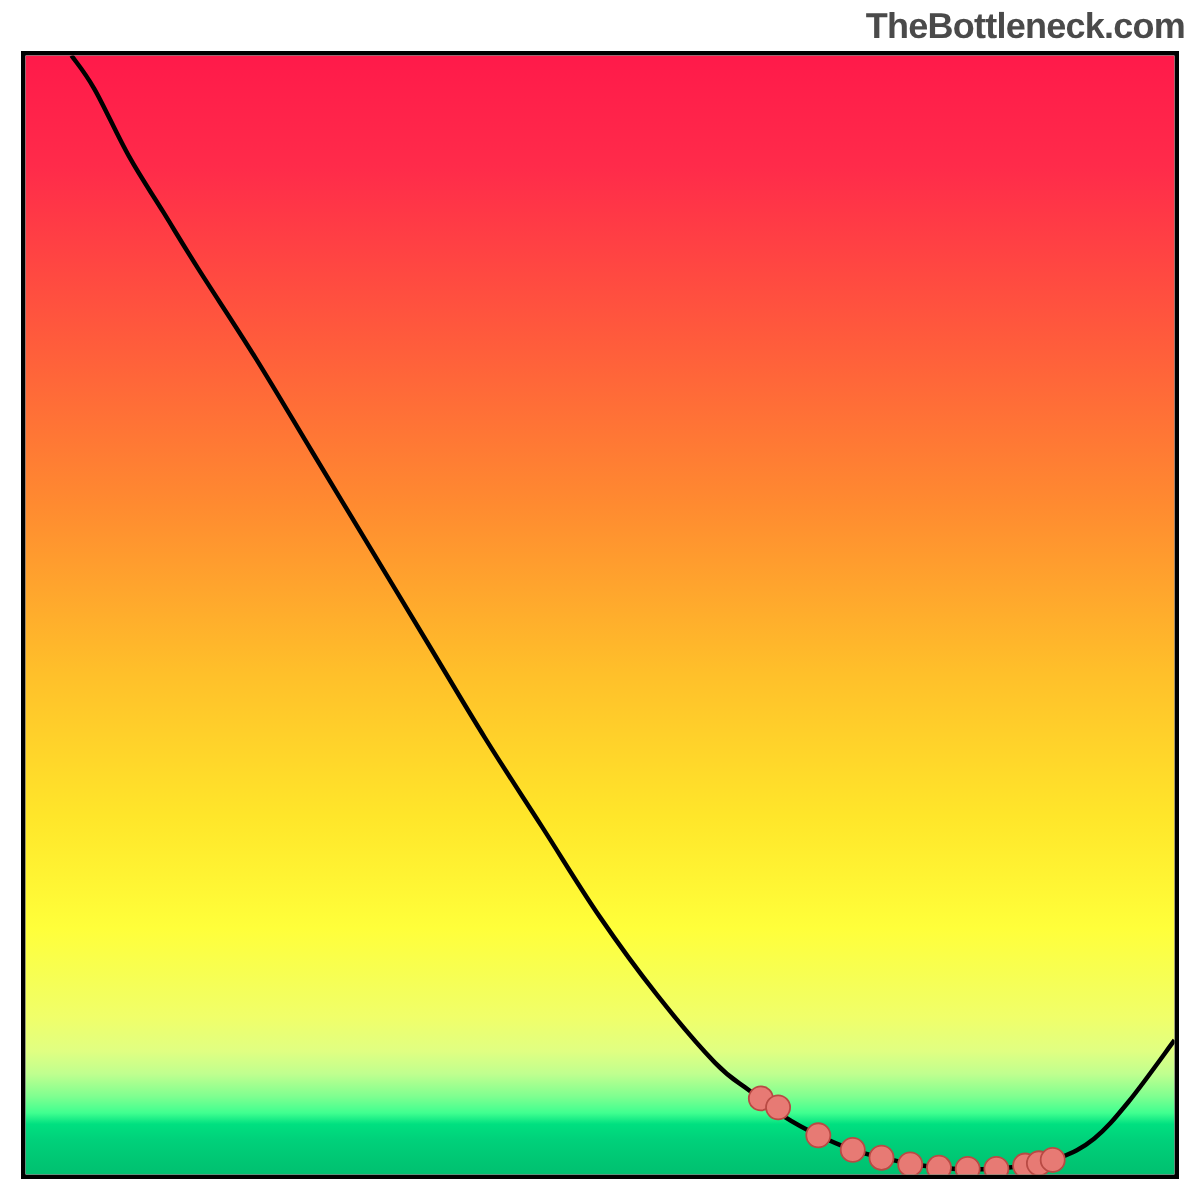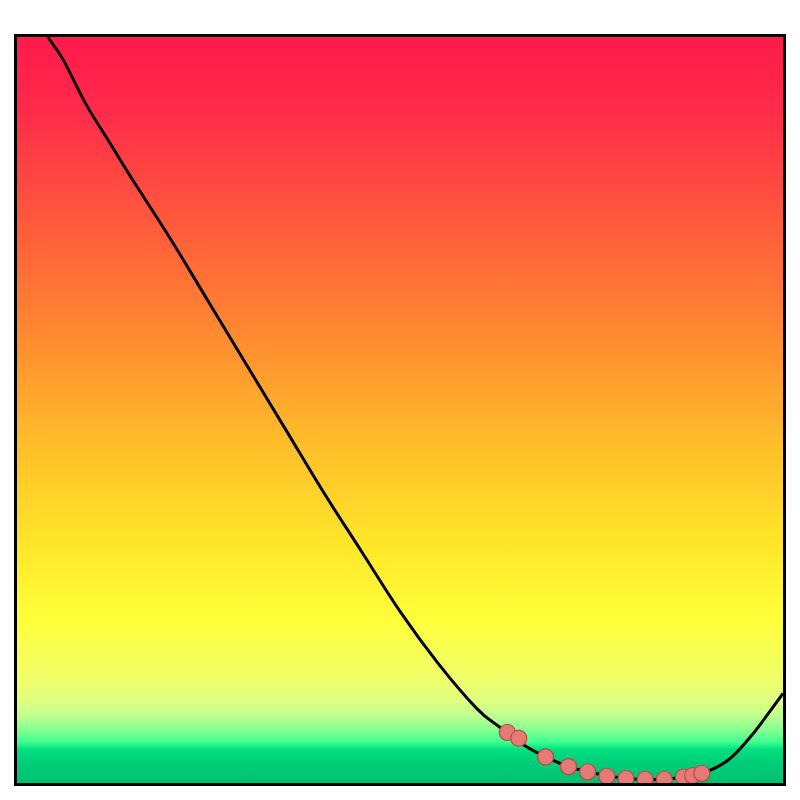--- a/index.html
+++ b/index.html
@@ -40,20 +40,21 @@
     top: 0;
     width: 100%;
     height: 100%;
     display: block;
   }
 </style>
 </head>
 <body>
 
 <div class="frame">
+  <div class="attribution">TheBottleneck.com</div>
 
   <div class="plot-area">
     <svg class="chart" viewBox="0 0 100 100" preserveAspectRatio="none">
       <defs>
         <linearGradient id="bg-grad" x1="0" y1="0" x2="0" y2="1">
             <stop offset="0.00%" stop-color="#ff1a4a"></stop>
             <stop offset="10.00%" stop-color="#ff2b4a"></stop>
             <stop offset="25.00%" stop-color="#ff5a3c"></stop>
             <stop offset="40.00%" stop-color="#ff8a30"></stop>
             <stop offset="55.00%" stop-color="#ffbf2a"></stop>

